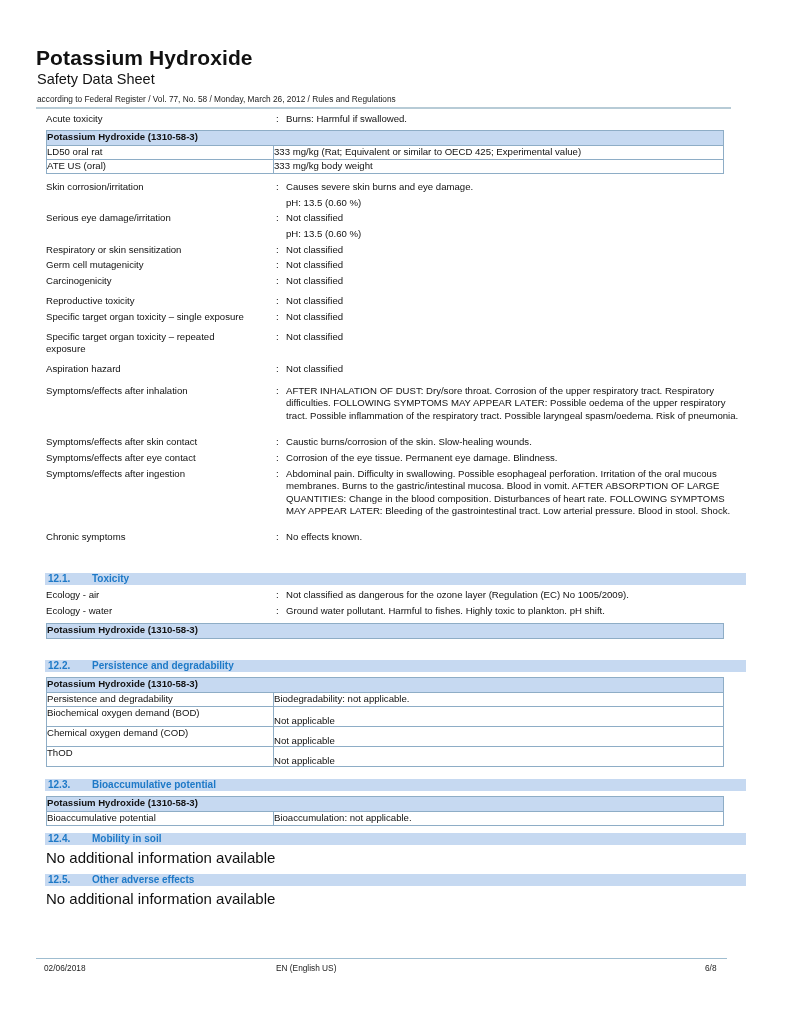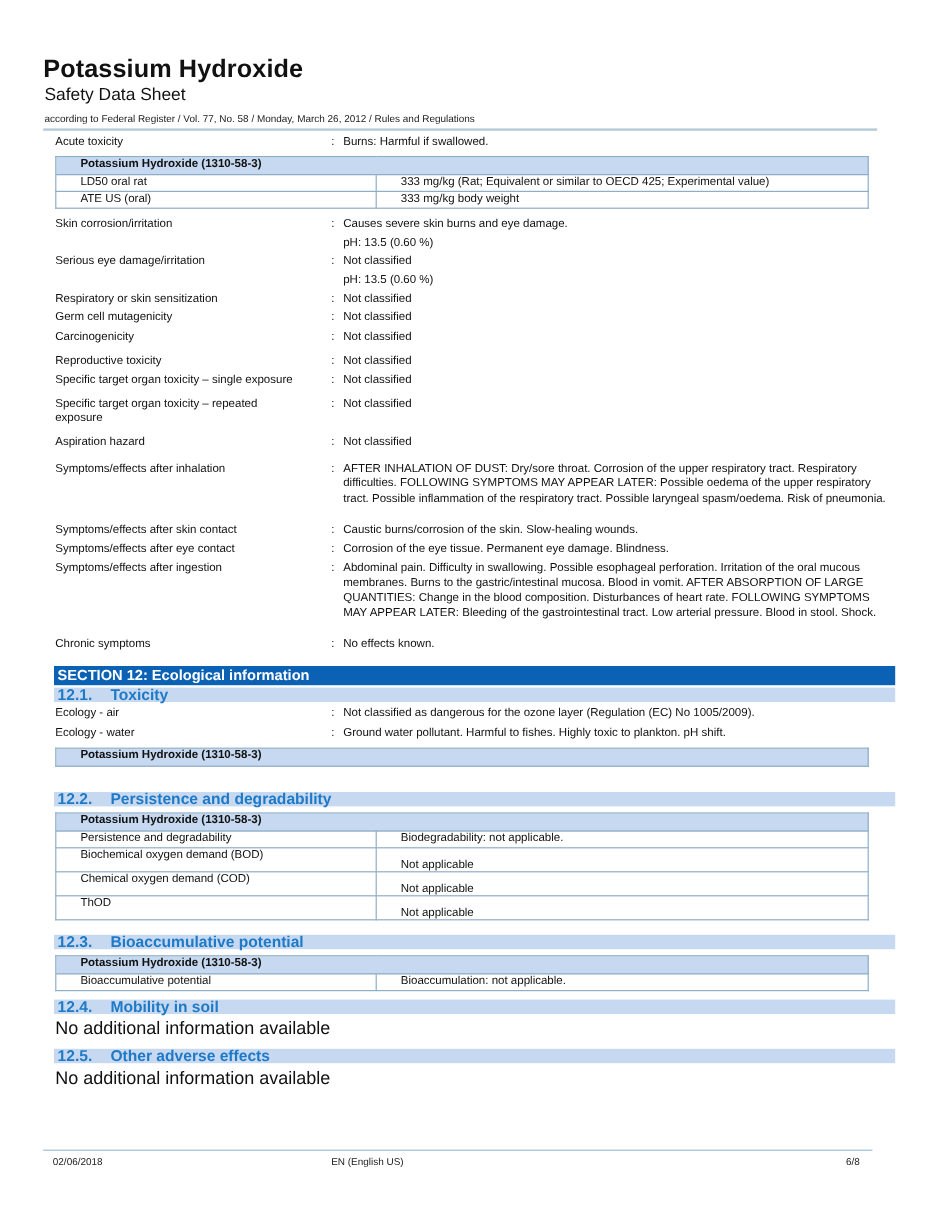--- a/index.html
+++ b/index.html
@@ -11,28 +11,28 @@
   .subtitle { position: absolute; left: 37px; top: 71px; font-size: 14.5px; text-align: center; }
   .regline { position: absolute; left: 37px; top: 94px; font-size: 8.3px; color: #222; }
   .header-rule { position: absolute; left: 36px; top: 107px; width: 695px; height: 2px; background: #b7cbd6; }
 
   .row { position: absolute; left: 46px; font-size: 9.6px; line-height: 12.4px; }
   .row .lbl { position: absolute; left: 0; width: 225px; }
   .row .colon { position: absolute; left: 230px; }
   .row .val { position: absolute; left: 240px; width: 455px; }
 
   table.sub { position: absolute; left: 46px; width: 678px; border-collapse: collapse; font-size: 9.6px; }
-  table.sub td { border: 1px solid #8eadc6; padding: 0 20px; height: 13px; vertical-align: top; }
+  table.sub td { border: 1px solid #8eadc6; padding: 0 0; height: 13px; vertical-align: top; }
   table.sub td.hd { background: #c6d9f1; font-weight: bold; height: 14px; }
   table.sub td.c1 { width: 226px; }
 
   .section-bar { position: absolute; left: 45px; width: 701px; height: 16px; background: #0b62b4;
                  color: #fff; font-weight: bold; font-size: 12.2px; line-height: 16px; padding-left: 3px; box-sizing: border-box; }
   .sub-bar { position: absolute; left: 45px; width: 701px; height: 12px; background: #c6d9f1;
-             color: #1e79c7; font-weight: bold; font-size: 13px; line-height: 12px; box-sizing: border-box; }
+             color: #1e79c7; font-weight: bold; font-size: 10px; line-height: 12px; box-sizing: border-box; }
   .sub-bar .num { position: absolute; left: 3px; }
   .sub-bar .ttl { position: absolute; left: 47px; }
 
   .plain { position: absolute; left: 46px; font-size: 15px; }
 
   .footer-rule { position: absolute; left: 36px; top: 958px; width: 691px; height: 1px; background: #9fbdd0; }
   .footer { position: absolute; top: 963px; font-size: 8.3px; color: #222; }
 </style>
 </head>
 <body>
@@ -136,21 +136,20 @@
     <span class="lbl">Symptoms/effects after ingestion</span>
     <span class="colon">:</span>
     <span class="val">Abdominal pain. Difficulty in swallowing. Possible esophageal perforation. Irritation of the oral mucous membranes. Burns to the gastric/intestinal mucosa. Blood in vomit. AFTER ABSORPTION OF LARGE QUANTITIES: Change in the blood composition. Disturbances of heart rate. FOLLOWING SYMPTOMS MAY APPEAR LATER: Bleeding of the gastrointestinal tract. Low arterial pressure. Blood in stool. Shock.</span>
   </div>
   <div class="row" style="top:531px;">
     <span class="lbl">Chronic symptoms</span>
     <span class="colon">:</span>
     <span class="val">No effects known.</span>
   </div>
 
-  <div class="section-bar" style="top:555px;">SECTION 12: Ecological information</div>
 
   <div class="sub-bar" style="top:573px;">
     <span class="num">12.1.</span>
     <span class="ttl">Toxicity</span>
   </div>
 
   <div class="row" style="top:589px;">
     <span class="lbl">Ecology - air</span>
     <span class="colon">:</span>
     <span class="val">Not classified as dangerous for the ozone layer (Regulation (EC) No 1005/2009).</span>

